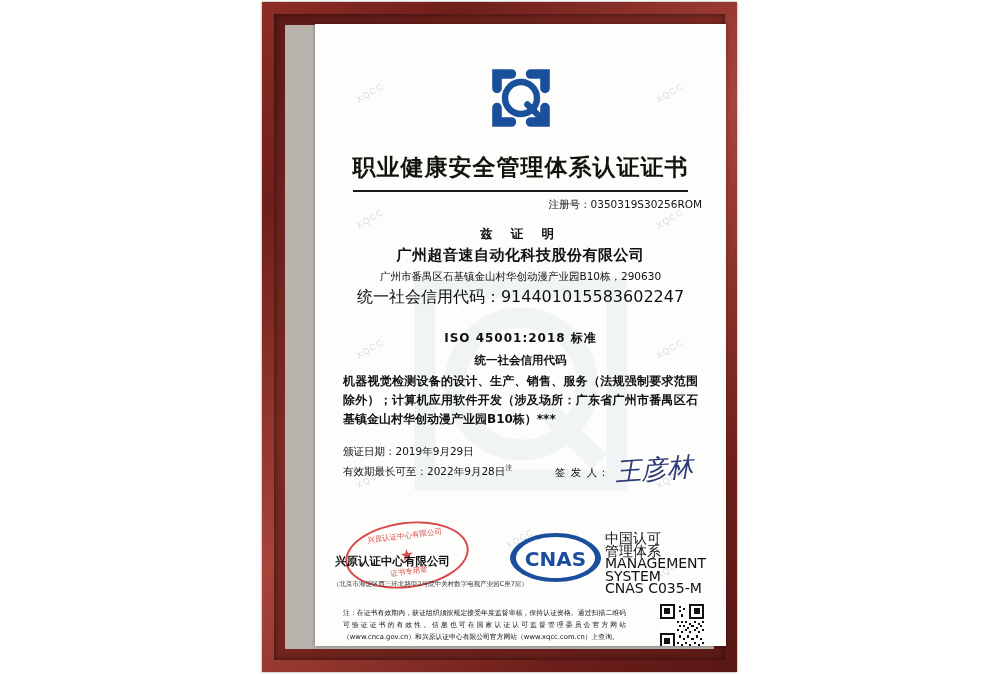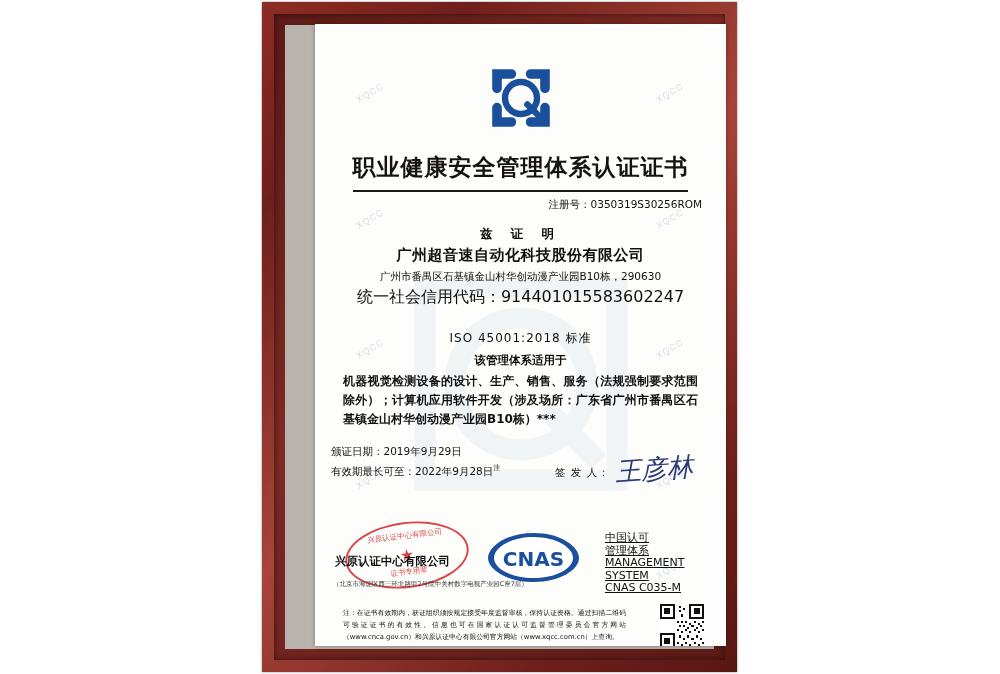--- a/index.html
+++ b/index.html
@@ -63,30 +63,30 @@
   .center-line{
     position:absolute;left:0;right:0;text-align:center;color:#0f0f0f;
     font-family:"DejaVu Sans","Liberation Sans",sans-serif;
   }
 
   .l-zizheng{top:202px;font-size:12.5px;font-weight:bold;letter-spacing:7px;}
   .l-company{top:222px;font-size:15px;font-weight:bold;letter-spacing:.5px;}
   .l-addr{top:246px;font-size:10.5px;}
   .l-credit{top:263px;font-size:16px;}
   .l-sysconf{top:287px;font-size:12px;font-weight:bold;letter-spacing:4px;}
-  .l-std{top:306px;font-size:12px;font-weight:normal;letter-spacing:1px;}
+  .l-std{top:306px;font-size:12px;font-weight:bold;letter-spacing:1px;}
   .l-scopehdr{top:329px;font-size:11.5px;font-weight:bold;}
 
   .scope{
     position:absolute;left:28px;right:28px;top:348px;
     font-size:12px;font-weight:bold;line-height:19px;color:#0f0f0f;text-align:justify;
     font-family:"DejaVu Sans","Liberation Sans",sans-serif;
   }
 
-  .dates{position:absolute;left:16px;top:419px;font-size:10.5px;line-height:17px;color:#111;
+  .dates{position:absolute;left:28px;top:419px;font-size:10.5px;line-height:17px;color:#111;
     font-family:"DejaVu Sans","Liberation Sans",sans-serif;}
   .dates sup{font-size:7px;}
 
   .signer{position:absolute;left:240px;top:442px;font-size:10.5px;color:#111;letter-spacing:1px;
     font-family:"DejaVu Sans","Liberation Sans",sans-serif;}
   .sign-script{
     position:absolute;left:300px;top:428px;font-size:26px;color:#1b2a6b;
     font-family:"DejaVu Serif","Liberation Serif",serif;font-style:italic;
     transform:rotate(-4deg);opacity:.92;
   }
@@ -100,24 +100,24 @@
   .stamp-t1{position:absolute;left:0;right:0;top:7px;text-align:center;font-size:7.5px;color:#cf2020;}
   .stamp-t2{position:absolute;left:0;right:0;bottom:9px;text-align:center;font-size:7.5px;color:#cf2020;}
   .stamp-star{position:absolute;left:50%;top:50%;transform:translate(-50%,-50%);color:#cf2020;font-size:16px;}
 
   .issuer{position:absolute;left:20px;top:530px;font-size:11.5px;color:#111;font-weight:bold;
     font-family:"DejaVu Sans","Liberation Sans",sans-serif;}
   .issuer-sub{position:absolute;left:18px;top:556px;font-size:6.5px;color:#333;
     font-family:"DejaVu Sans","Liberation Sans",sans-serif;}
 
   
-  .cnas{position:absolute;left:171px;top:508px;width:95px;height:52px;}
+  .cnas{position:absolute;left:193px;top:508px;width:95px;height:52px;}
   .cnas svg{display:block}
-  .cnas-text{position:absolute;left:290px;top:508px;font-size:11px;line-height:12.5px;color:#111;
-    font-family:"DejaVu Sans","Liberation Sans",sans-serif;text-decoration:underline;}
+  .cnas-text{position:absolute;left:290px;top:508px;font-size:14px;line-height:12.5px;color:#111;
+    font-family:"DejaVu Sans","Liberation Sans",sans-serif;}
 
   
   .note{
     position:absolute;left:28px;right:100px;top:583px;
     font-size:6.8px;line-height:12px;color:#111;text-align:justify;
     font-family:"DejaVu Sans","Liberation Sans",sans-serif;
   }
   .qr{position:absolute;right:22px;top:580px;width:44px;height:44px;}
 </style>
 </head>
@@ -167,21 +167,21 @@
       <div class="title-rule"></div>
       <div class="regno">注册号：0350319S30256ROM</div>
 
       <div class="center-line l-zizheng">兹 证 明</div>
       <div class="center-line l-company">广州超音速自动化科技股份有限公司</div>
       <div class="center-line l-addr">广州市番禺区石基镇金山村华创动漫产业园B10栋，290630</div>
       <div class="center-line l-credit">统一社会信用代码：914401015583602247</div>
 
       <div class="center-line l-std">ISO 45001:2018 标准</div>
 
-      <div class="center-line l-scopehdr">该管理体系适用于</div>
+      <div class="center-line l-scopehdr">统一社会信用代码</div>
       <div class="scope">机器视觉检测设备的设计、生产、销售、服务（法规强制要求范围除外）；计算机应用软件开发（涉及场所：广东省广州市番禺区石基镇金山村华创动漫产业园B10栋）***</div>
 
       <div class="dates">
         <div>颁证日期：2019年9月29日</div>
         <div>
           <span>有效期最长可至：2022年9月28日</span><sup>注</sup>
         </div>
       </div>
 
       <div class="signer">签 发 人：</div>

